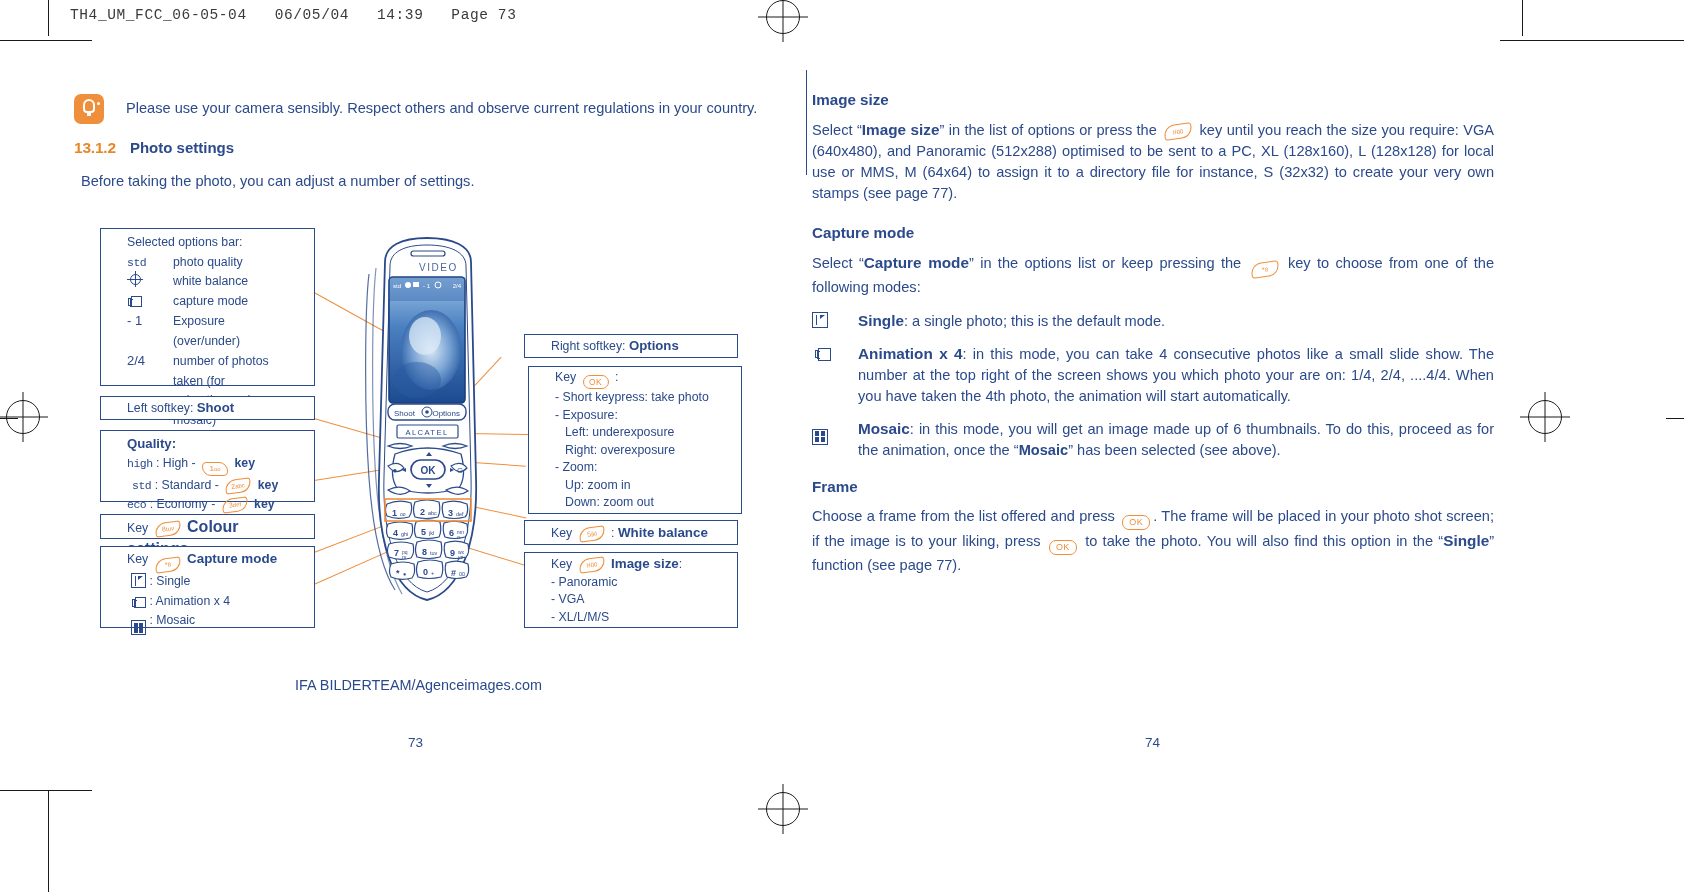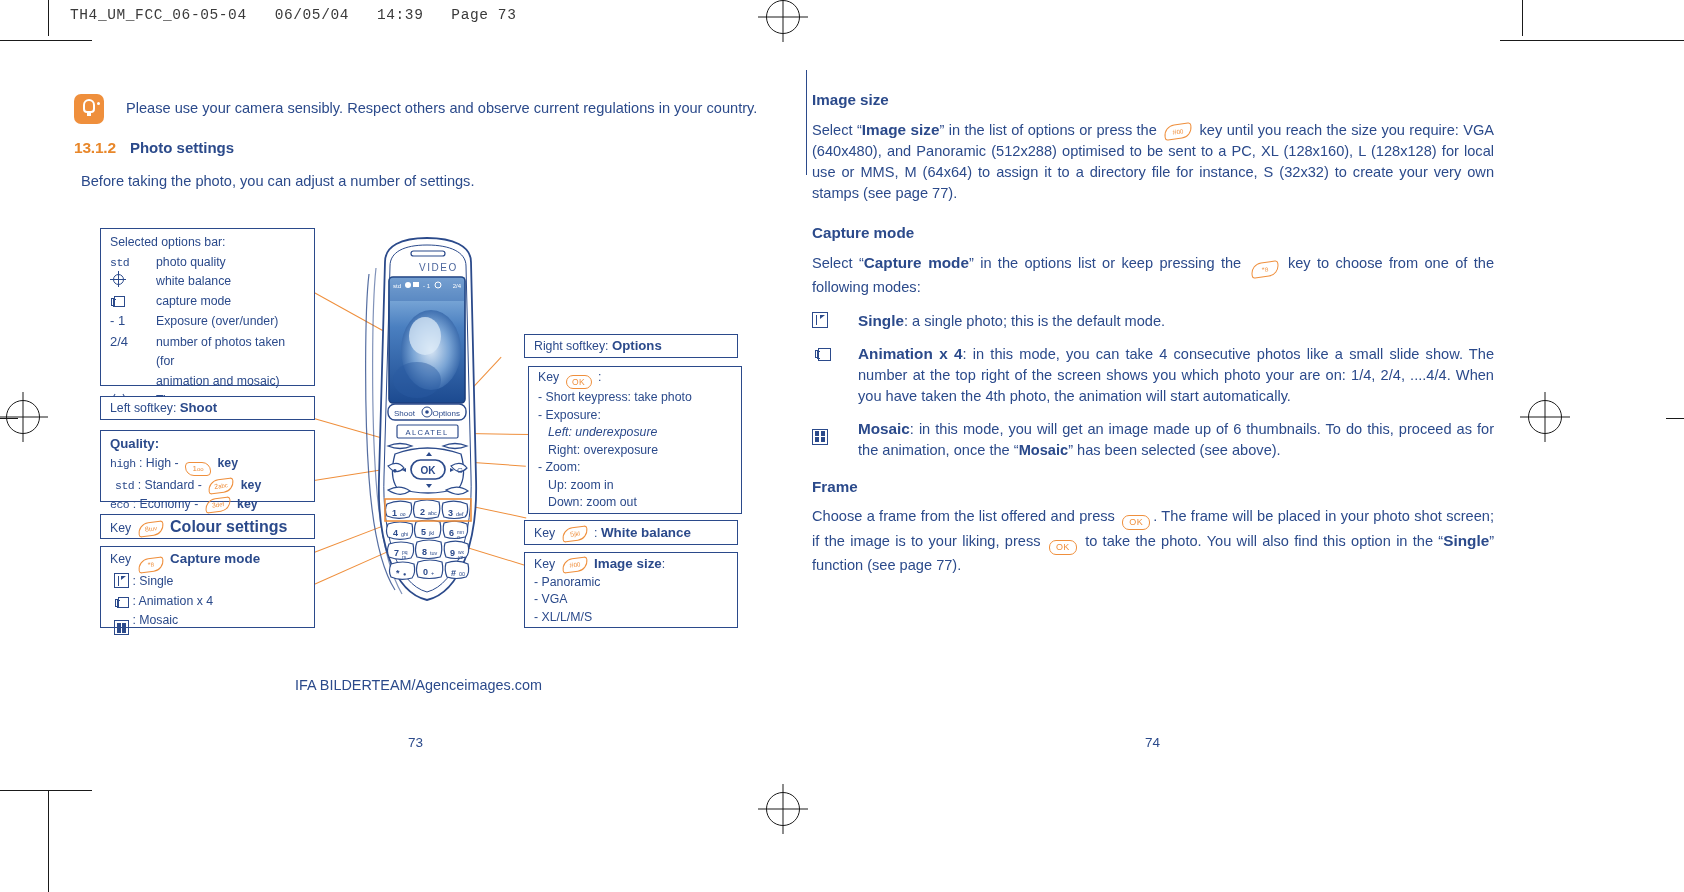--- a/index.html
+++ b/index.html
@@ -272,21 +272,21 @@
     height: 420px;
   }
   .box {
     position: absolute;
     border: 1.6px solid #2b4a8b;
     background: #ffffff;
     box-sizing: border-box;
     color: #2b4a8b;
     font-size: 12.3px;
     line-height: 19.5px;
-    padding: 6px 9px;
+    padding: 6px 26px;
   }
   .box .hdr { font-weight: normal; }
   .box .bold { font-weight: bold; }
 
   .opt-row {
     display: flex;
     align-items: baseline;
   }
   .opt-sym {
     width: 46px;
@@ -520,21 +520,21 @@
     </div>
 
     <div class="box" style="left:436px; top:144px; width:214px; height:148px; padding-top:2px; line-height:17.5px;">
       <div>
         <span>Key</span>
         <span class="key-ok"><span>OK</span></span>
         <span>:</span>
       </div>
       <div>- Short keypress: take photo</div>
       <div>- Exposure:</div>
-      <div style="margin-left:10px;font-style:italic;">Left: underexposure</div>
+      <div style="margin-left:10px;">Left: underexposure</div>
       <div style="margin-left:10px;">Right: overexposure</div>
       <div>- Zoom:</div>
       <div style="margin-left:10px;">Up: zoom in</div>
       <div style="margin-left:10px;">Down: zoom out</div>
     </div>
 
     <div class="box" style="left:432px; top:298px; width:214px; height:25px; padding-top:2px;">
       <span>Key</span>
       <span class="key-leaf"><span>5</span><span style="font-size:6px;">jkl</span></span>
       <span>:</span>

